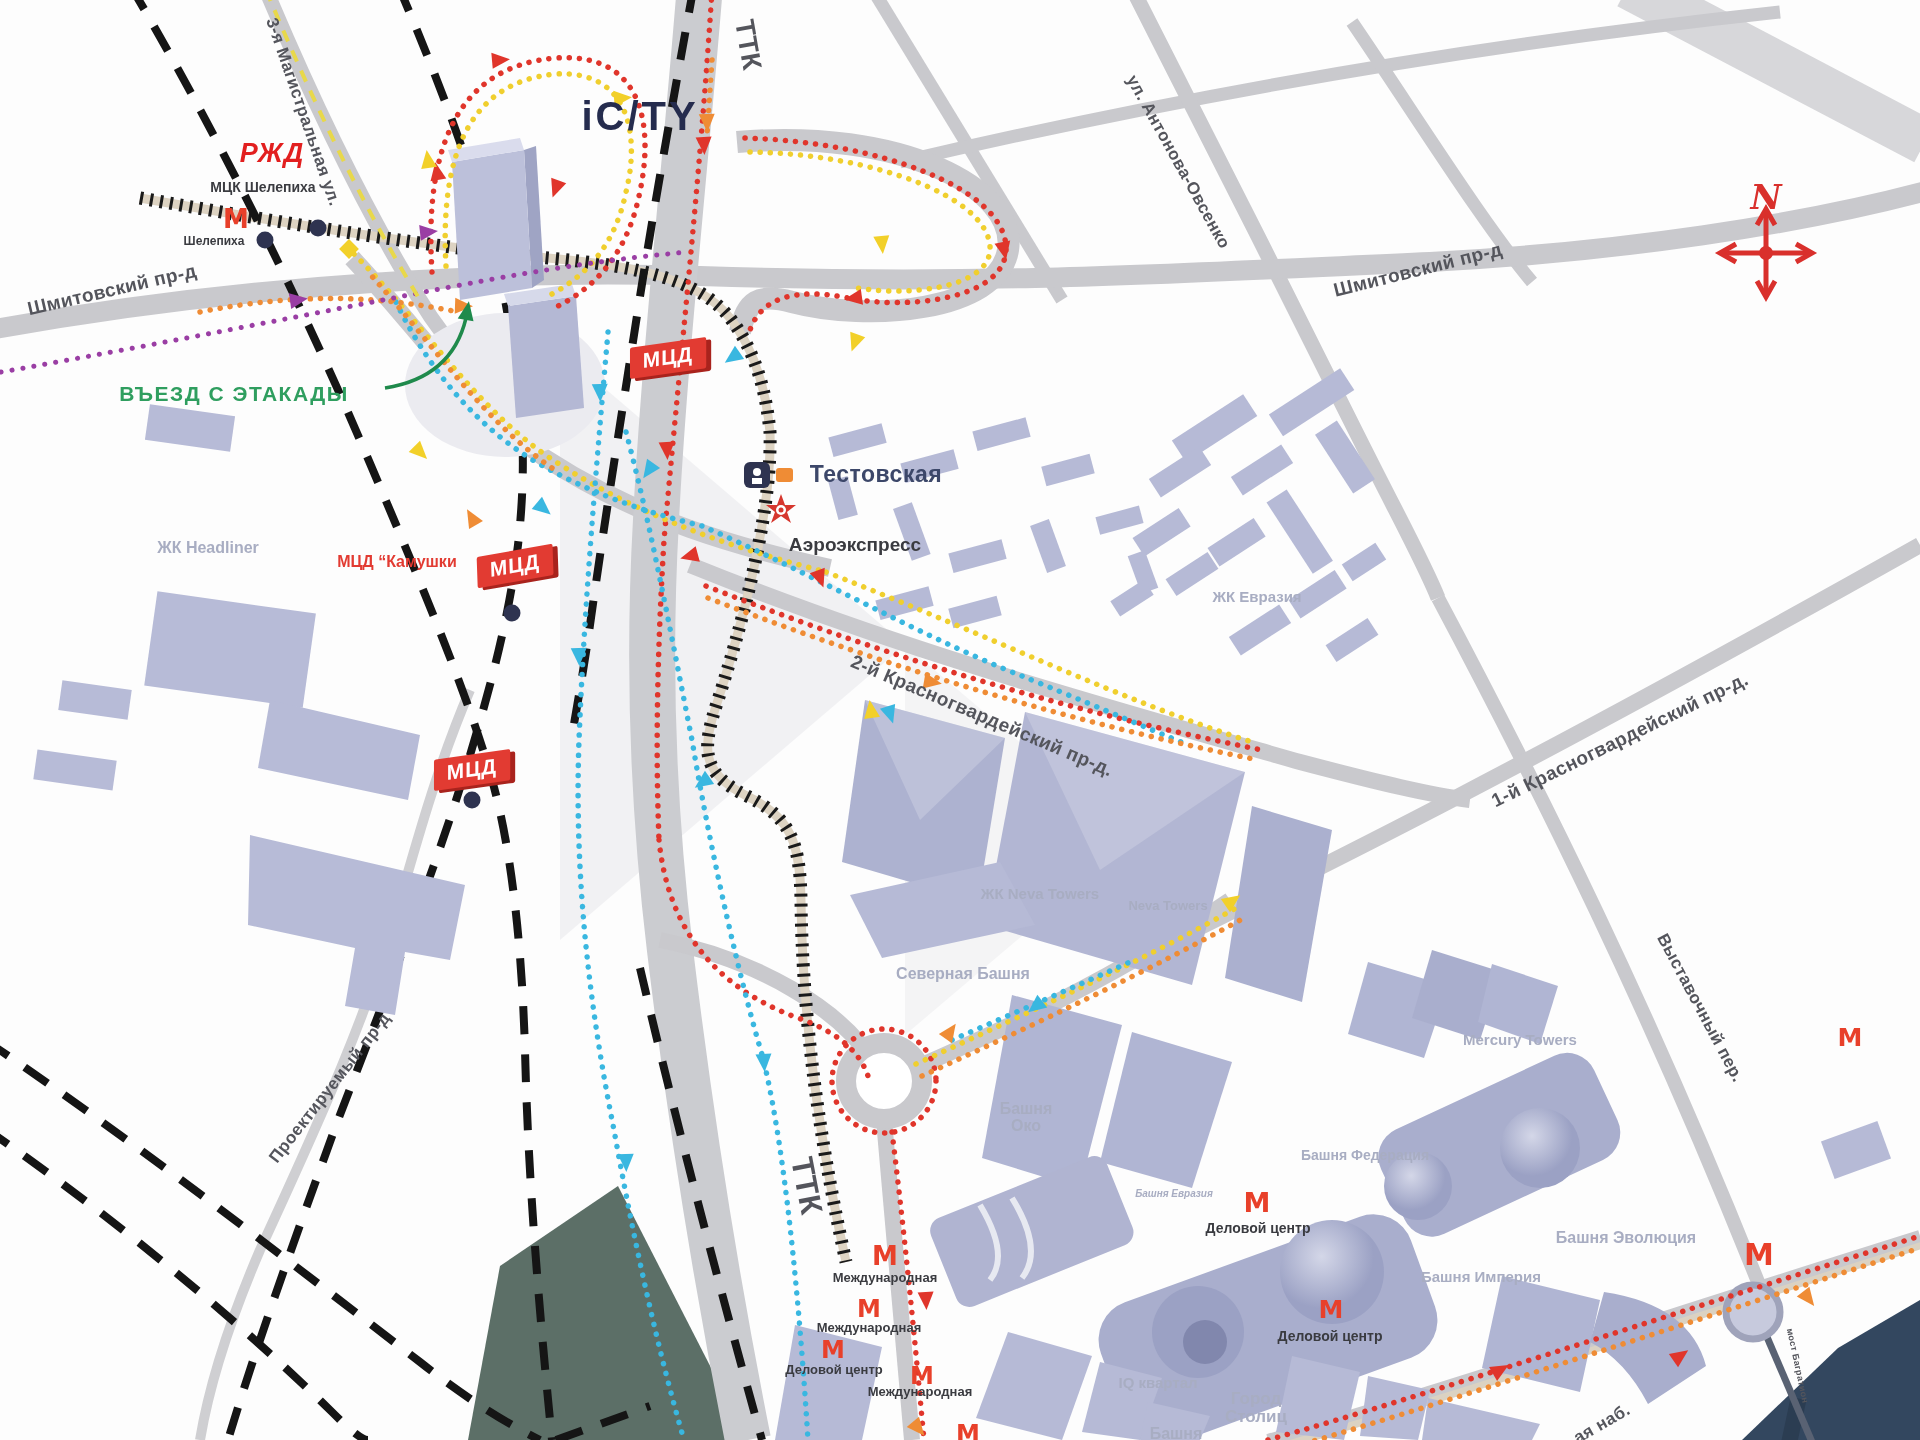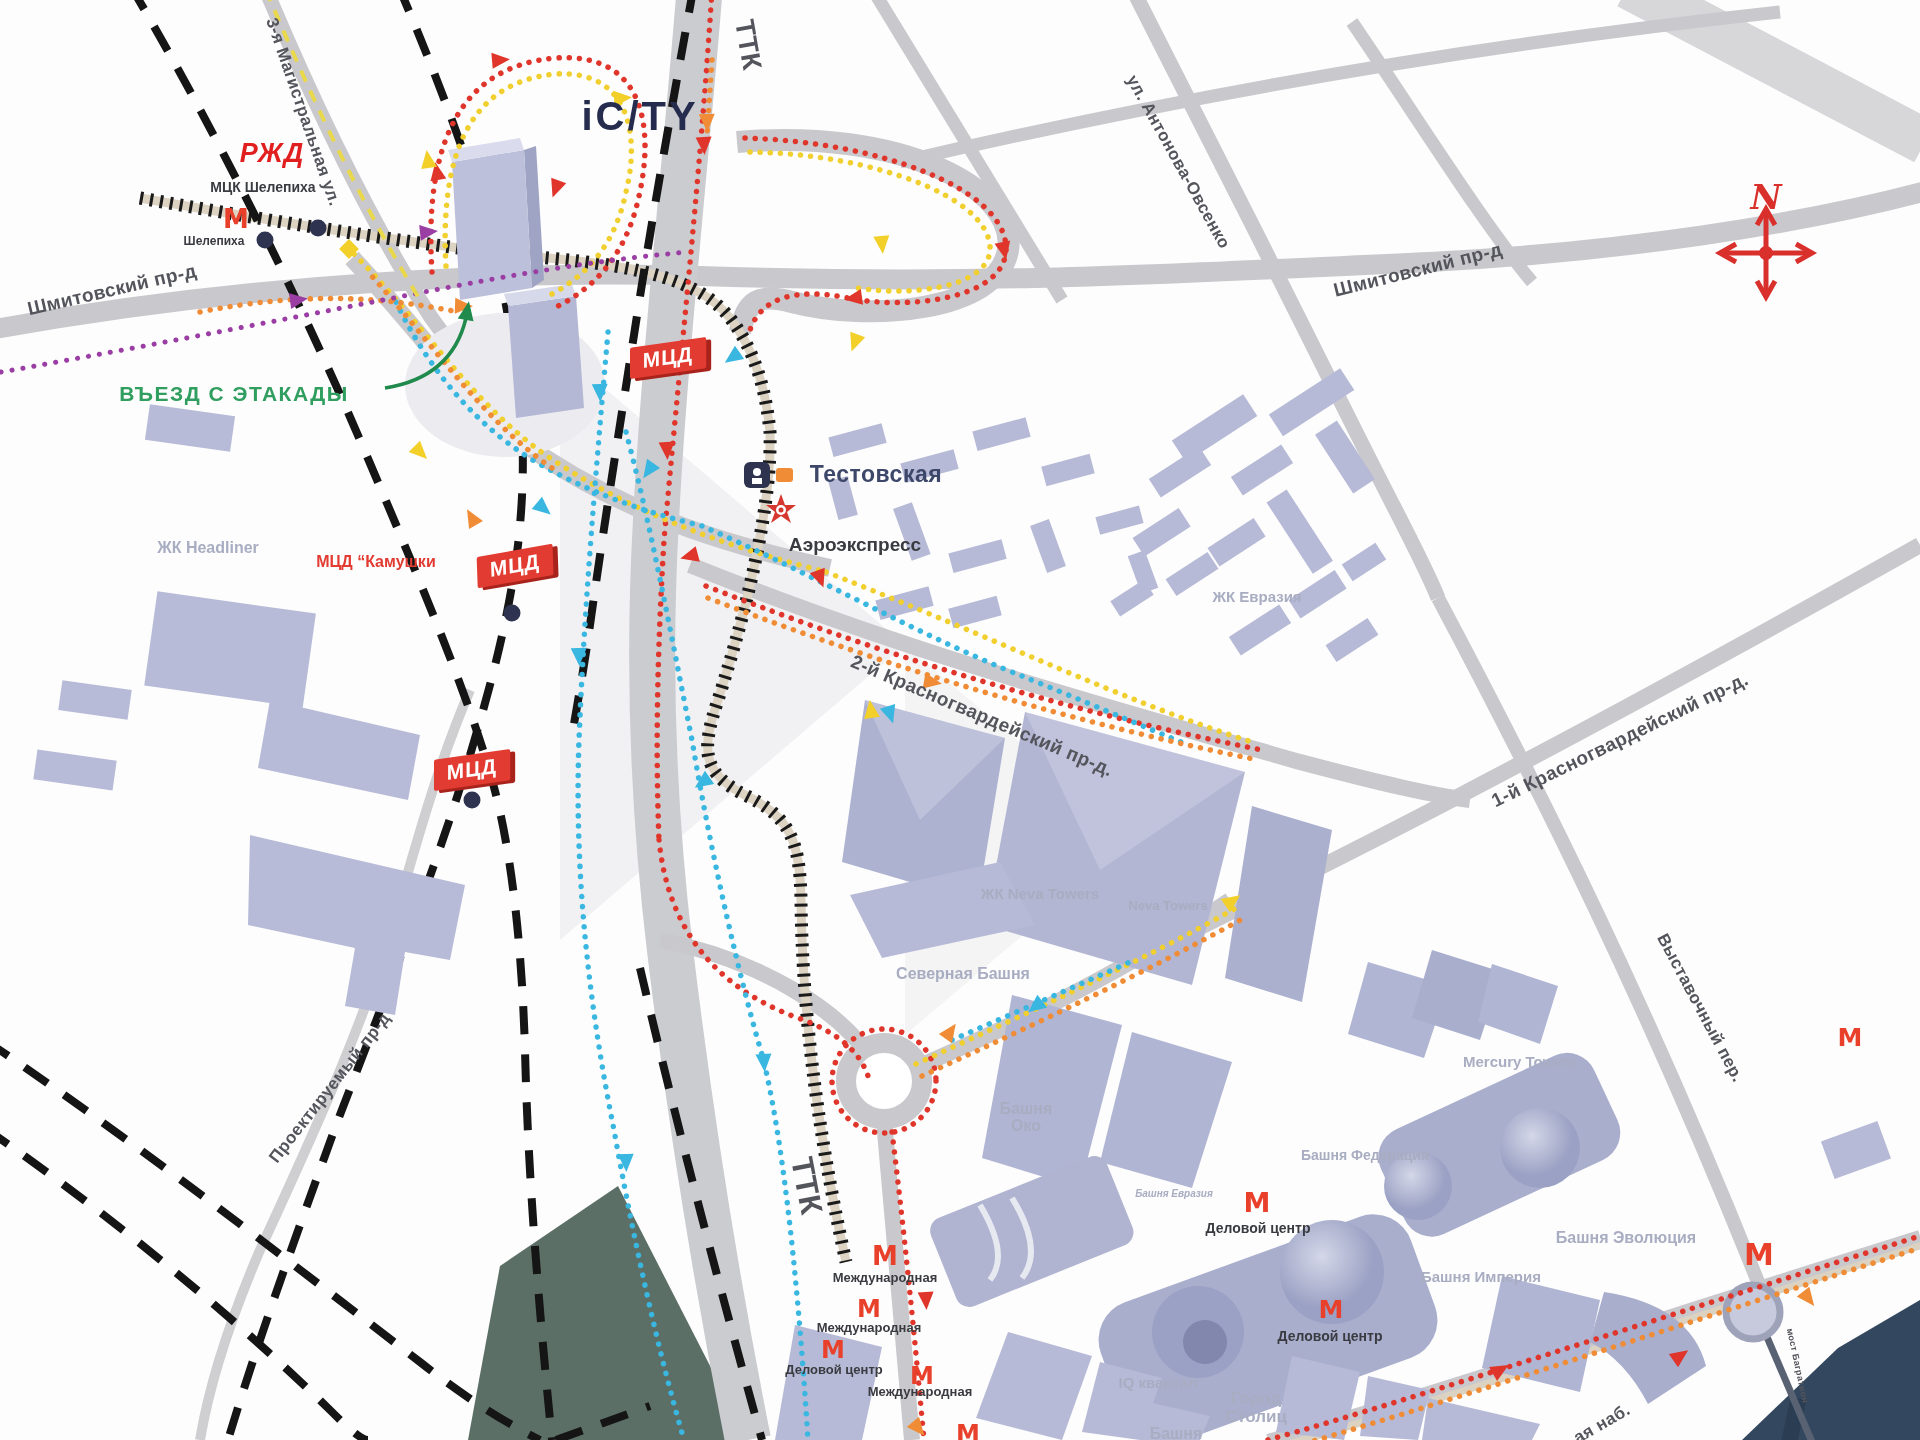--- a/index.html
+++ b/index.html
@@ -6,21 +6,21 @@
   #stage{position:relative;width:1920px;height:1440px;overflow:hidden;background:#fdfdfd;
          font-family:"Liberation Sans",sans-serif;}
   #base{position:absolute;left:0;top:0;}
   #labels-layer{position:absolute;left:0;top:0;width:100%;height:100%;pointer-events:none;}
   .lbl{position:absolute;font-weight:700;white-space:pre-line;text-align:center;
        transform-origin:center;line-height:1.05;pointer-events:none;}
   .road{color:#54555c;letter-spacing:.4px;}
   .area{color:#a8adc2;}
   .transit{color:#3a3b40;}
   .navy{color:#3c4769;letter-spacing:.5px;}
-  .red{color:#e23b32;}
+  .red{color:#e23b32;margin-left:21px;}
   .green{color:#2f9e5f;letter-spacing:1.5px;}
   .logo-icity{color:#252c4e;font-weight:800;letter-spacing:3px;}
   .logo-rzd{color:#e21f1f;font-style:italic;font-weight:800;letter-spacing:1px;}
   .compass-n{color:#d9302c;font-family:"DejaVu Serif",serif;font-style:italic;}
   .badge{position:absolute;background:#e23b32;color:#fff;font-weight:800;font-size:21px;
          padding:3px 13px 4px 13px;border-radius:2px;letter-spacing:1px;
          box-shadow:5px 3px 0 #a9231d;}
   .metro{position:absolute;color:#e8402a;font-weight:800;font-family:"DejaVu Sans",sans-serif;
          transform:translate(-50%,-50%);line-height:1;}
   .dot-navy{position:absolute;width:17px;height:17px;border-radius:50%;background:#2e3350;
@@ -301,21 +301,21 @@
       <div class="lbl transit" style="font-size: 13px; left: 885px; top: 1278px; transform: translate(-50%, -50%) rotate(0deg);">Международная</div>
       <div class="lbl transit" style="font-size: 13px; left: 869px; top: 1328px; transform: translate(-50%, -50%) rotate(0deg);">Международная</div>
       <div class="lbl transit" style="font-size: 13px; left: 920px; top: 1392px; transform: translate(-50%, -50%) rotate(0deg);">Международная</div>
       <div class="lbl area" style="font-size: 16px; left: 208px; top: 548px; transform: translate(-50%, -50%) rotate(0deg);">ЖК Headliner</div>
       <div class="lbl area" style="font-size: 15px; left: 1257px; top: 597px; transform: translate(-50%, -50%) rotate(0deg);">ЖК Евразия</div>
       <div class="lbl area" style="font-size: 15px; left: 1040px; top: 894px; transform: translate(-50%, -50%) rotate(0deg);">ЖК Neva Towers</div>
       <div class="lbl area" style="font-size: 13px; left: 1168px; top: 906px; transform: translate(-50%, -50%) rotate(0deg);">Neva Towers</div>
       <div class="lbl area" style="font-size: 16px; left: 963px; top: 974px; transform: translate(-50%, -50%) rotate(0deg);">Северная Башня</div>
       <div class="lbl area" style="font-size: 16px; left: 1026px; top: 1118px; transform: translate(-50%, -50%) rotate(0deg);">Башня
 Око</div>
-      <div class="lbl area" style="font-size: 15px; left: 1520px; top: 1062px; transform: translate(-50%, -50%) rotate(0deg);">Mercury Towers</div>
+      <div class="lbl area" style="font-size: 15px; left: 1520px; top: 1040px; transform: translate(-50%, -50%) rotate(0deg);">Mercury Towers</div>
       <div class="lbl area" style="font-size: 14px; left: 1365px; top: 1155px; transform: translate(-50%, -50%) rotate(0deg);">Башня Федерация</div>
       <div class="lbl area" style="font-size: 10px; left: 1174px; top: 1194px; transform: translate(-50%, -50%) rotate(0deg); font-style: italic;">Башня Евразия</div>
       <div class="lbl area" style="font-size: 15px; left: 1158px; top: 1383px; transform: translate(-50%, -50%) rotate(0deg);">IQ квартал</div>
       <div class="lbl area" style="font-size: 17px; left: 1256px; top: 1408px; transform: translate(-50%, -50%) rotate(0deg);">Город
 Столиц</div>
       <div class="lbl area" style="font-size: 16px; left: 1176px; top: 1434px; transform: translate(-50%, -50%) rotate(0deg);">Башня</div>
       <div class="lbl area" style="font-size: 15px; left: 1481px; top: 1277px; transform: translate(-50%, -50%) rotate(0deg);">Башня Империя</div>
       <div class="lbl area" style="font-size: 16px; left: 1626px; top: 1238px; transform: translate(-50%, -50%) rotate(0deg);">Башня Эволюция</div>
       <div class="lbl red" style="font-size: 16px; left: 376px; top: 562px; transform: translate(-50%, -50%) rotate(0deg);">МЦД “Камушки</div>
       <div class="lbl green" style="font-size: 21px; left: 234px; top: 394px; transform: translate(-50%, -50%) rotate(0deg);">ВЪЕЗД С ЭТАКАДЫ</div>

